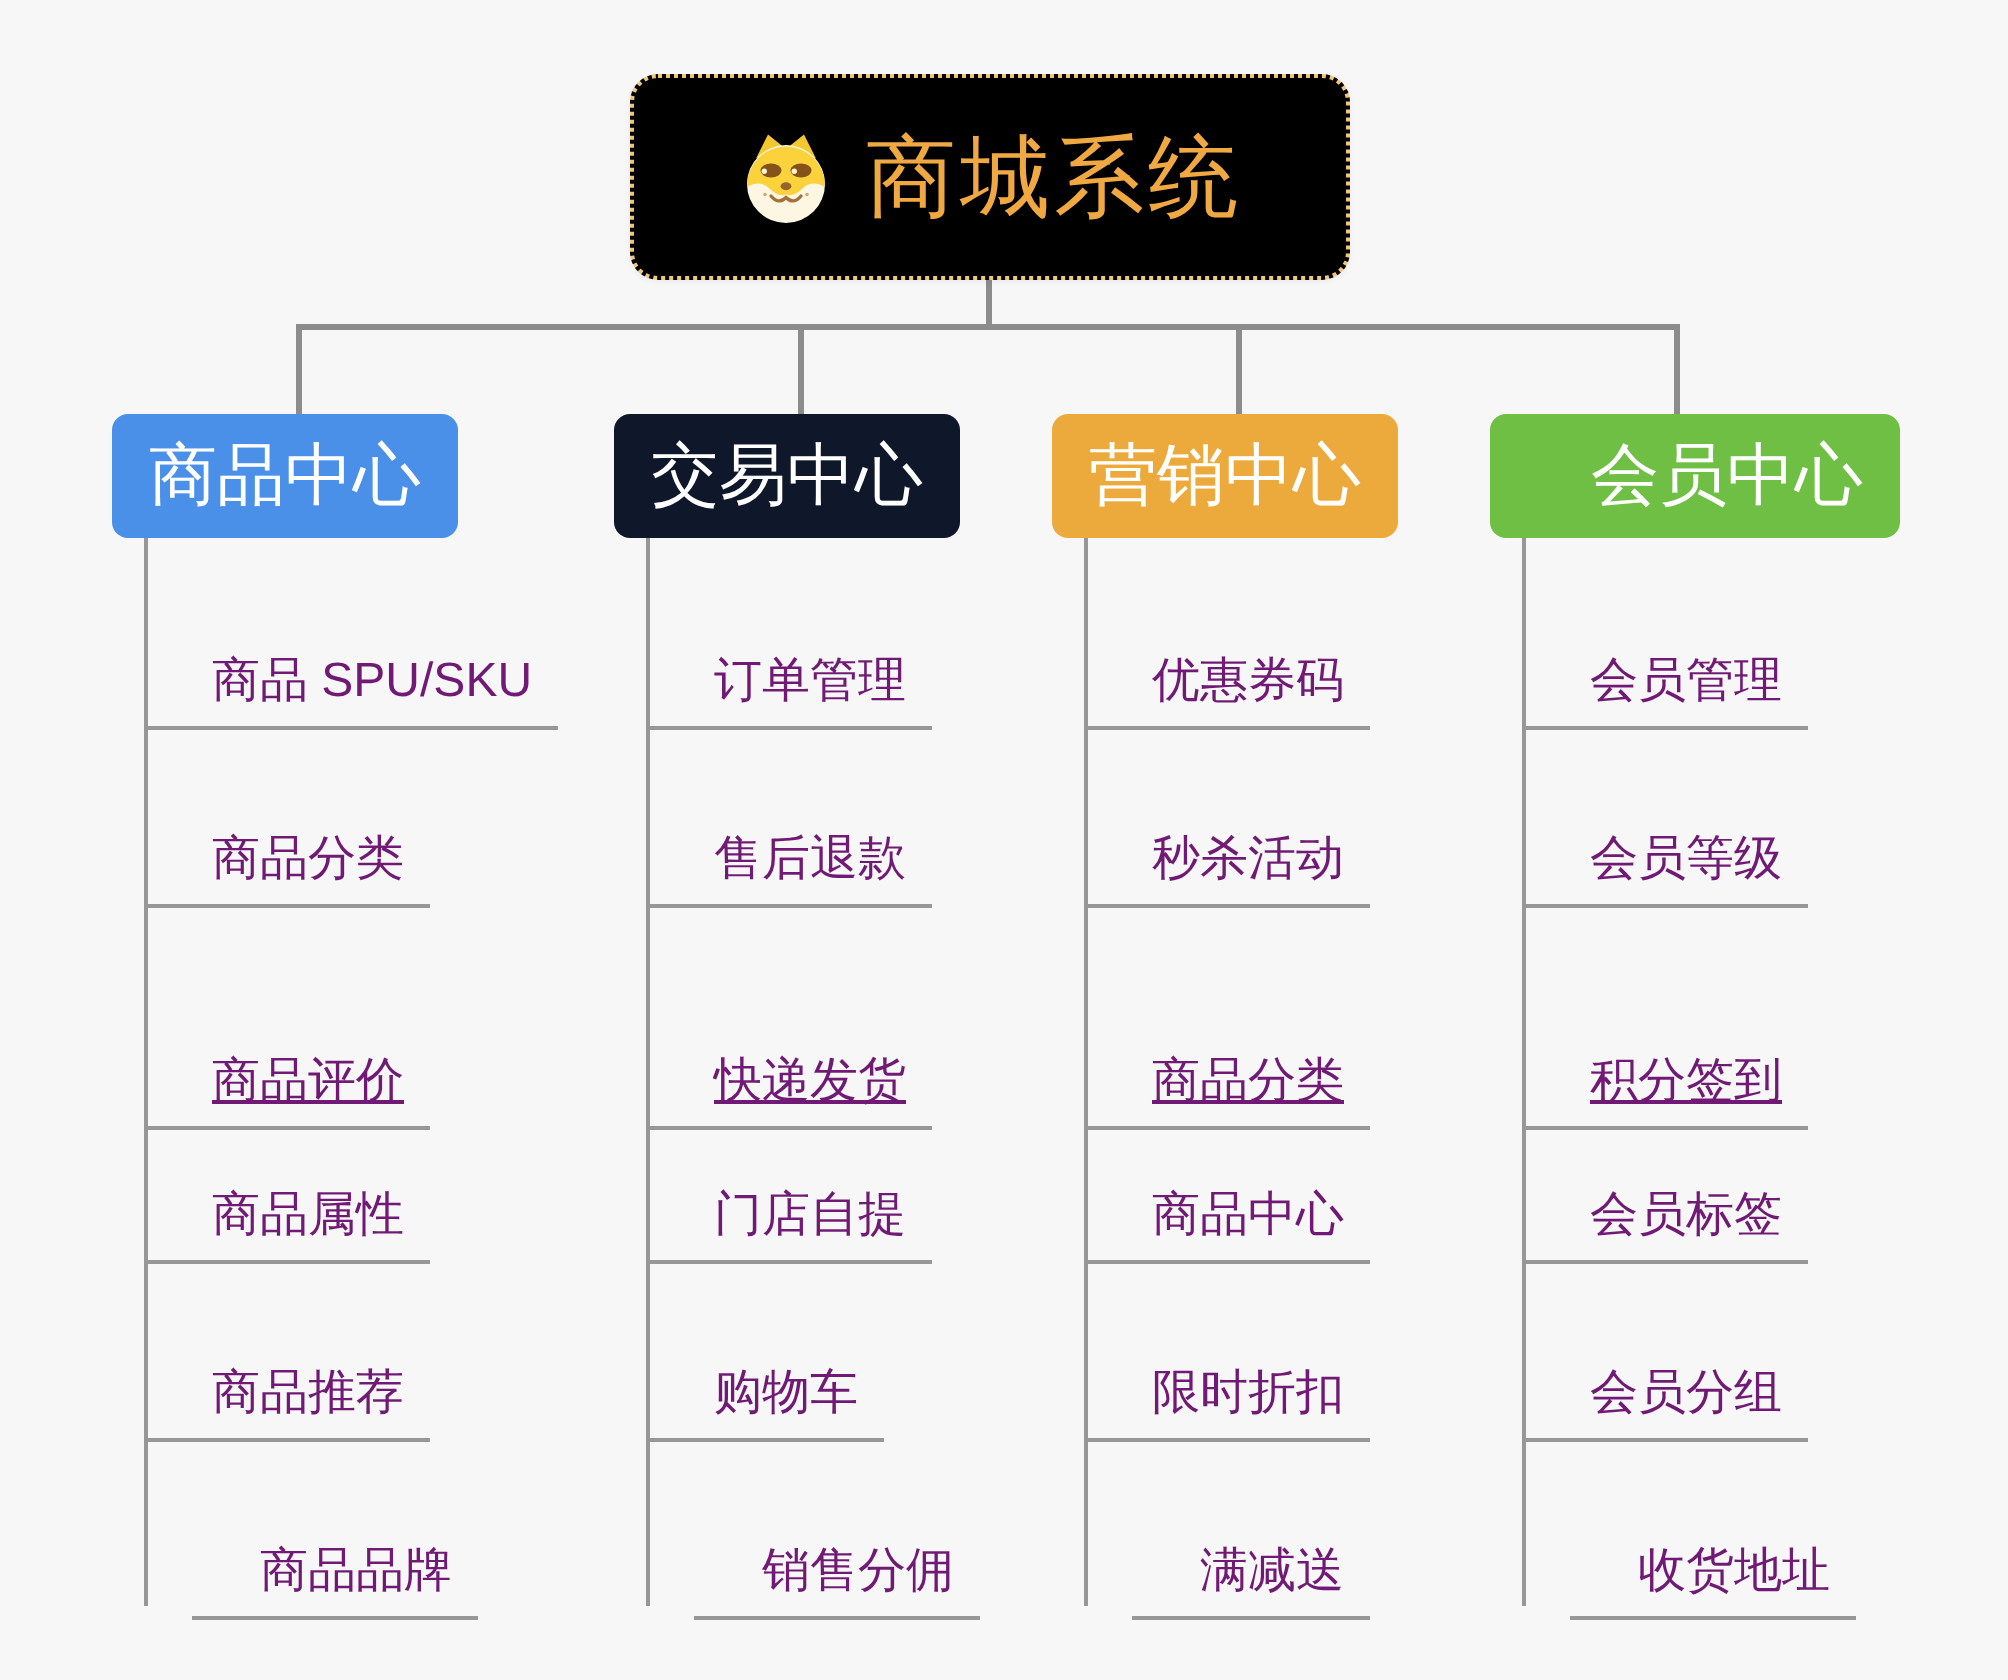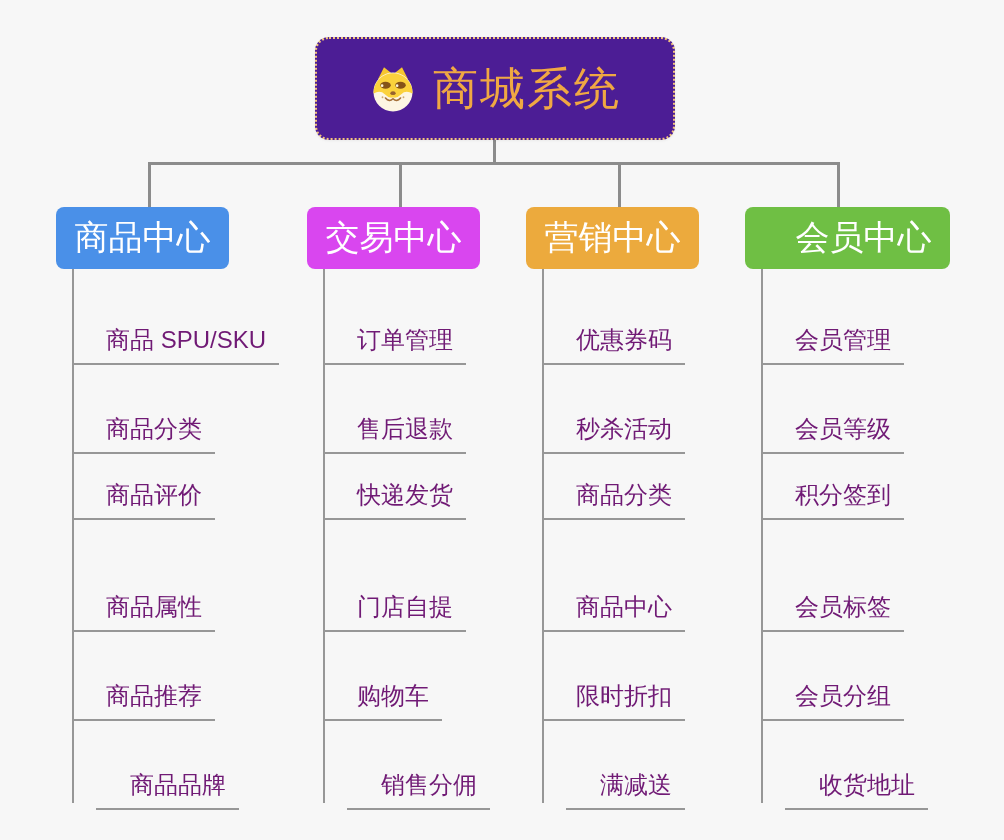--- a/index.html
+++ b/index.html
@@ -7,21 +7,21 @@
     width:1004px;height:840px;
     background:#f7f7f7;
     font-family:"Liberation Sans","DejaVu Sans",sans-serif;
     overflow:hidden;
   }
   #canvas{position:relative;width:1004px;height:840px;background:#f7f7f7;}
 
   
   .root-node{
     position:absolute;left:315px;top:37px;width:360px;height:103px;
-    background:#4c1d95;
+    background:#000000;
     border:2px dotted #f2c47c;
     border-radius:14px;
     box-sizing:border-box;
     display:flex;align-items:center;justify-content:center;gap:16px;
     box-shadow:0 1px 3px rgba(0,0,0,.05);
   }
   .root-title{
     color:#f0a843;
     font-size:45px;
     letter-spacing:2px;
@@ -53,21 +53,21 @@
   
   .sub-item{
     position:absolute;height:44px;box-sizing:content-box;
     display:flex;align-items:flex-end;
     padding:0 13px 7px 34px;
     border-bottom:2px solid #979797;
     font-size:24px;color:#701a75;white-space:nowrap;
   }
   .sub-item.c1{left:72px;} .sub-item.c2{left:323px;}
   .sub-item.c3{left:542px;} .sub-item.c4{left:761px;}
-  .r1{top:312px;} .r2{top:401px;} .r3{top:467px;}
+  .r1{top:312px;} .r2{top:401px;} .r3{top:512px;text-decoration:underline;}
   .r4{top:579px;} .r5{top:668px;} .r6{top:757px;margin-left:24px;}
 </style>
 </head>
 <body>
 
 <div id="canvas">
 
   <div class="line root-drop"></div>
   <div class="line h-rail"></div>
   <div class="line drop c1"></div>
@@ -93,21 +93,21 @@
       <path d="M22 44 Q27 50 32 45 Q37 50 42 44" stroke="#a5713a" stroke-width="2.2" fill="none" stroke-linecap="round"></path>
       <circle cx="18" cy="43" r="1.2" fill="#cfa96f"></circle>
       <circle cx="46" cy="43" r="1.2" fill="#cfa96f"></circle>
     </svg>
     <span class="root-title" style="color: rgb(240, 168, 67);">商城系统</span>
   </div>
 
   <div class="branch c1" style="background: rgb(74, 144, 232);">
     <span>商品中心</span>
   </div>
-  <div class="branch c2" style="background: #d946ef; text-align: center;">
+  <div class="branch c2" style="background: #0f172a; text-align: center;">
     <span>交易中心</span>
   </div>
   <div class="branch c3" style="background: rgb(236, 170, 61);">
     <span>营销中心</span>
   </div>
   <div class="branch c4" style="background: rgb(111, 191, 68);">
     <span>会员中心</span>
   </div>
 
   <div class="sub-item c1 r1">商品 SPU/SKU</div>

